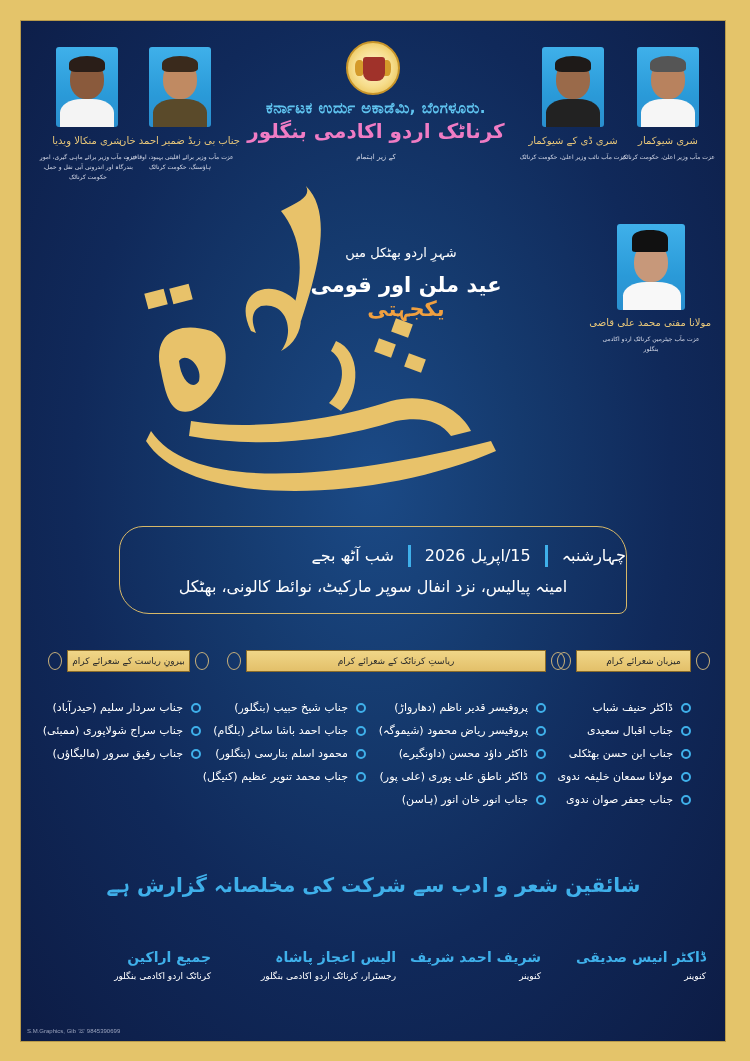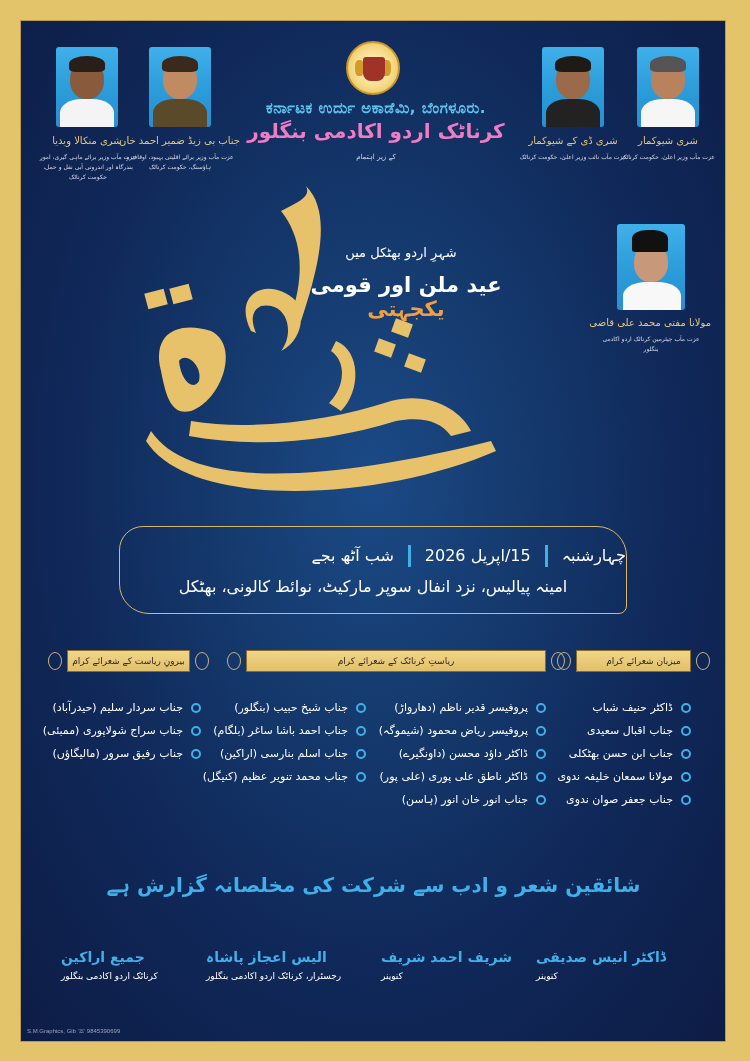--- a/index.html
+++ b/index.html
@@ -50,21 +50,21 @@
   .date-line .sep { display: inline-block; width: 3px; height: 22px; background: #3fb0ea; vertical-align: middle; margin: 0 14px; }
   .venue-line { position: absolute; left: 0; top: 50px; width: 100%; text-align: center; color: #ffffff; font-size: 16px; }
   .banner { position: absolute; height: 22px; background: linear-gradient(180deg, #f0d688, #e3c06a); border: 1px solid #8a6c2a; color: #2a2a2a; font-size: 9px; text-align: center; line-height: 20px; }
   .banner .orn { position: absolute; top: 1px; width: 14px; height: 18px; border: 1px solid #c9b17a; border-radius: 50%; }
   .banner .orn.l { left: -20px; }
   .banner .orn.r { right: -20px; }
   .col { position: absolute; }
   .poet { position: relative; height: 23px; color: #ffffff; font-size: 11px; direction: rtl; white-space: nowrap; }
   .poet .dot { display: inline-block; width: 10px; height: 10px; border: 2px solid #3fb0ea; border-radius: 50%; margin-left: 8px; vertical-align: middle; }
   .appeal { position: absolute; left: 80px; top: 852px; width: 545px; text-align: center; color: #3fb0ea; font-size: 20px; font-weight: bold; }
-  .sig { position: absolute; text-align: left; }
+  .sig { position: absolute; text-align: right; }
   .sig .n { color: #3fb0ea; font-size: 14px; font-weight: bold; }
   .sig .r { color: #ffffff; font-size: 9px; margin-top: 6px; }
   .credit { position: absolute; left: 6px; top: 1006px; color: #9aa3bd; font-size: 6px; font-family: "Liberation Sans", sans-serif; }
 </style>
 </head>
 <body>
 
 <div class="poster">
 
   <div class="photo" style="left:35px; top:26px;">
@@ -166,21 +166,21 @@
     <div class="poet"><span class="dot"></span><span>پروفیسر قدیر ناظم (دھارواڑ)</span></div>
     <div class="poet"><span class="dot"></span><span>پروفیسر ریاض محمود (شیموگہ)</span></div>
     <div class="poet"><span class="dot"></span><span>ڈاکٹر داؤد محسن (داونگیرے)</span></div>
     <div class="poet"><span class="dot"></span><span>ڈاکٹر ناطق علی پوری (علی پور)</span></div>
     <div class="poet"><span class="dot"></span><span>جناب انور خان انور (ہاسن)</span></div>
   </div>
 
   <div class="col" style="left:170px; top:680px; width:175px;">
     <div class="poet"><span class="dot"></span><span>جناب شیخ حبیب (بنگلور)</span></div>
     <div class="poet"><span class="dot"></span><span>جناب احمد باشا ساغر (بلگام)</span></div>
-    <div class="poet"><span class="dot"></span><span>جناب اسلم بنارسی (اراکین)</span></div>
+    <div class="poet"><span class="dot"></span><span>محمود اسلم بنارسی (بنگلور)</span></div>
     <div class="poet"><span class="dot"></span><span>جناب محمد تنویر عظیم (کنیگل)</span></div>
   </div>
 
   <div class="col" style="left:5px; top:680px; width:175px;">
     <div class="poet"><span class="dot"></span><span>جناب سردار سلیم (حیدرآباد)</span></div>
     <div class="poet"><span class="dot"></span><span>جناب سراج شولاپوری (ممبئی)</span></div>
     <div class="poet"><span class="dot"></span><span>جناب رفیق سرور (مالیگاؤں)</span></div>
   </div>
 
   <div class="appeal urdu">شائقین شعر و ادب سے شرکت کی مخلصانہ گزارش ہے</div>

